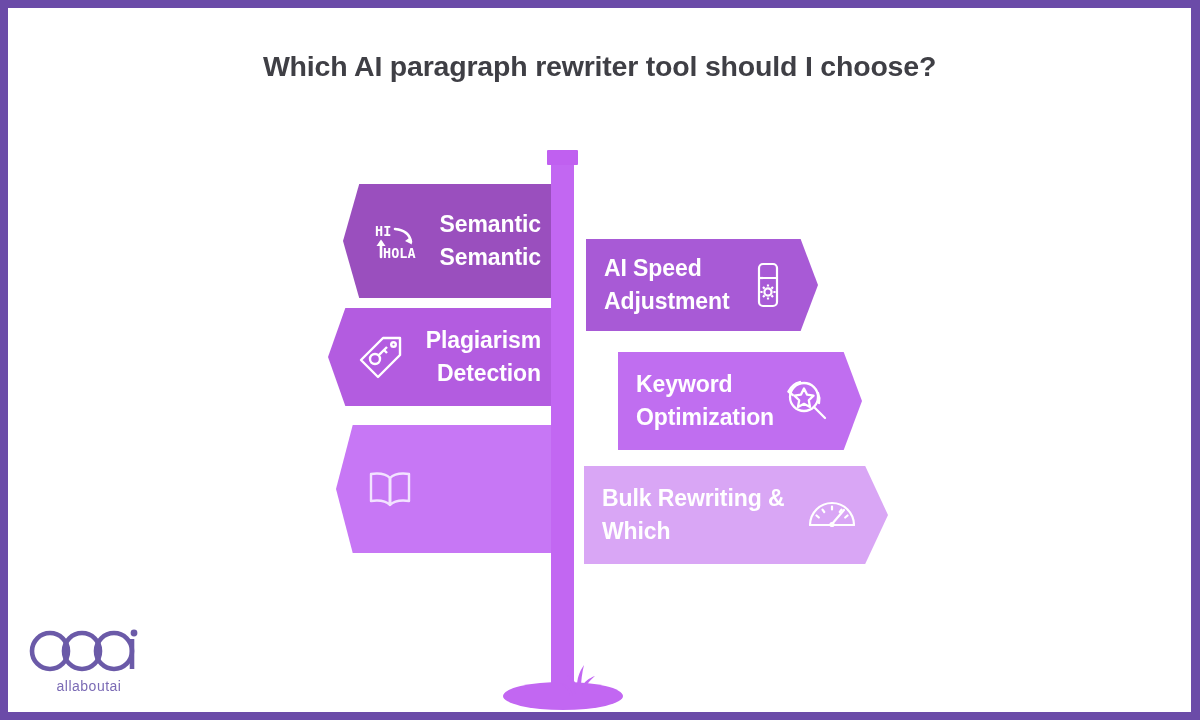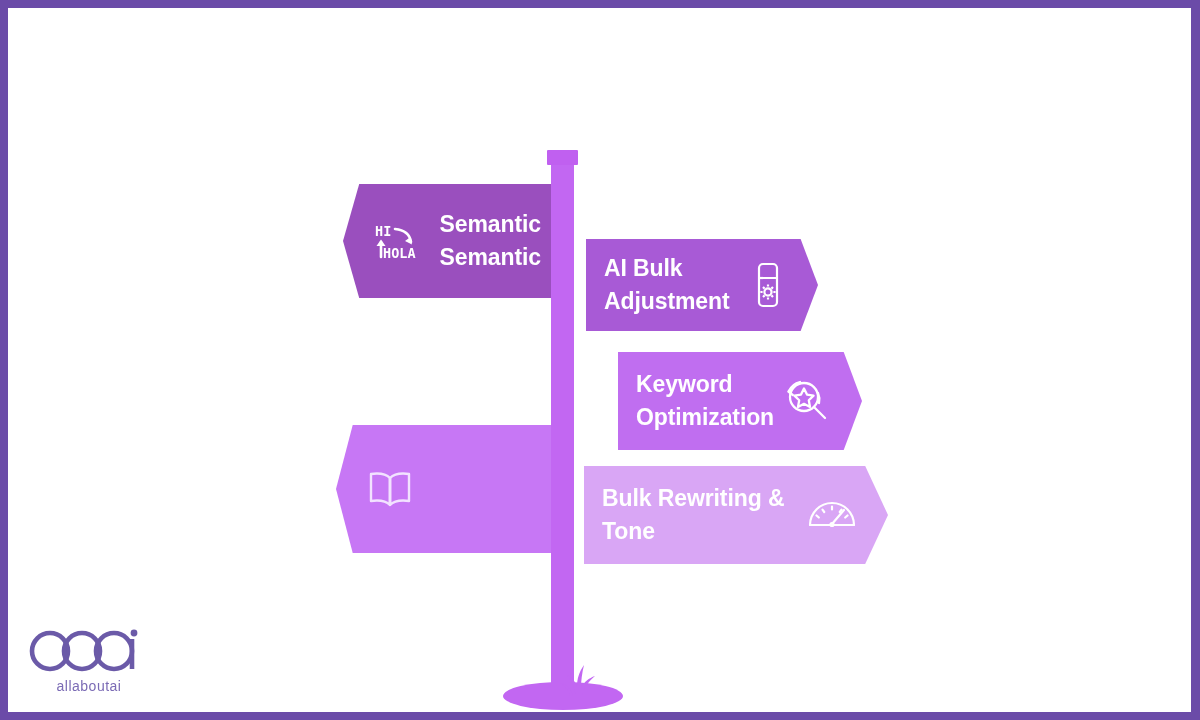--- a/index.html
+++ b/index.html
@@ -147,20 +147,21 @@
     letter-spacing:0.5px;
     text-align:center;
   }
 </style>
 </head>
 <body>
 
 <div id="canvas">
   <div id="stage">
 
+    <div id="title">Which AI paragraph rewriter tool should I choose?</div>
 
     <div id="ground"></div>
     <svg id="grass" viewBox="0 0 60 42">
       <path d="M30 42 C28 32 26 26 20 21 C26 23 29 27 31 33 C31 25 33 18 38 11 C36 19 35 27 35 34 C38 28 43 24 49 22 C43 27 38 33 36 42 Z" fill="#c267f2"></path>
       <path d="M24 42 C22 36 19 32 14 29 C20 30 25 34 27 42 Z" fill="#c267f2"></path>
     </svg>
     <div id="pole"></div>
     <div id="pole-cap"></div>
 
     <div class="sign sign-left" id="sign-semantic">
@@ -175,39 +176,58 @@
             <path d="M5.5 31 L10 24.5 L14.5 31" fill="#ffffff"></path>
           </svg>
         </span>
         <span class="sign-label">
           <span>Semantic</span><br>
           <span>Semantic</span>
         </span>
       </div>
     </div>
 
+    <div class="sign sign-left" id="sign-plagiarism">
+      <div class="panel" style="background:#b35ce0">
+        <span class="sign-icon">
+          <svg width="50" height="50" viewBox="0 0 50 50">
+            <g stroke="#ffffff" stroke-width="2.4" fill="none" stroke-linejoin="round">
+              <path d="M27 6 L44 6 L44 23 L22 45 L5 28 Z"></path>
+              <circle cx="37.5" cy="12.5" r="2.3"></circle>
+              <circle cx="19" cy="27" r="5"></circle>
+              <path d="M22.6 23.4 L31 15"></path>
+              <path d="M28 18 L31 21"></path>
+            </g>
+          </svg>
+        </span>
+        <span class="sign-label">
+          <span>Plagiarism</span><br>
+          <span>Detection</span>
+        </span>
+      </div>
+    </div>
 
     <div class="sign sign-left" id="sign-fluency">
       <div class="panel" style="background:#c777f5">
         <span class="sign-icon">
           <svg width="52" height="52" viewBox="0 0 52 52">
             <g stroke="#f2e2ff" stroke-width="2.4" fill="none" stroke-linejoin="round">
               <path d="M26 15 C22 11 14 10 7 11 L7 38 C14 37 22 38 26 42 Z"></path>
               <path d="M26 15 C30 11 38 10 45 11 L45 38 C38 37 30 38 26 42 Z"></path>
               <path d="M26 15 L26 42"></path>
             </g>
           </svg>
         </span>
       </div>
     </div>
 
     <div class="sign sign-right" id="sign-tone">
       <div class="panel" style="background:#a85ad6">
         <span class="sign-label">
-          <span>AI Bulk</span><br>
+          <span>AI Speed</span><br>
           <span>Adjustment</span>
         </span>
         <span class="sign-icon">
           <svg width="44" height="52" viewBox="0 0 44 52">
             <g stroke="#ffffff" stroke-width="2.2" fill="none">
               <rect x="13" y="5" width="18" height="42" rx="4"></rect>
               <path d="M13 19 L31 19"></path>
               <circle cx="22" cy="33" r="3.6"></circle>
               <path d="M22 25.4 L22 27.6 M22 38.4 L22 40.6 M14.4 33 L16.6 33 M27.4 33 L29.6 33"></path>
               <path d="M17 28 L18.6 29.6 M25.4 36.4 L27 38 M27 28 L25.4 29.6 M18.6 36.4 L17 38"></path>
@@ -235,21 +255,21 @@
             </g>
           </svg>
         </span>
       </div>
     </div>
 
     <div class="sign sign-right" id="sign-bulk">
       <div class="panel" style="background:#d9a6f5">
         <span class="sign-label">
           <span>Bulk Rewriting &amp;</span><br>
-          <span>Tone</span>
+          <span>Which</span>
         </span>
         <span class="sign-icon">
           <svg width="56" height="48" viewBox="0 0 56 48">
             <g stroke="#ffffff" stroke-width="2.2" fill="none" stroke-linecap="round">
               <path d="M6 34 A22 22 0 0 1 50 34"></path>
               <path d="M6 34 L50 34"></path>
               <path d="M28 33 L40 19"></path>
               <circle cx="28" cy="33.5" r="2.6" fill="#ffffff" stroke="none"></circle>
               <path d="M12.5 24.5 L14.8 26.5 M18.5 18.6 L20.2 21 M28 15.5 L28 18.4 M37.5 18.6 L35.8 21 M43.5 24.5 L41.2 26.5"></path>
             </g>

